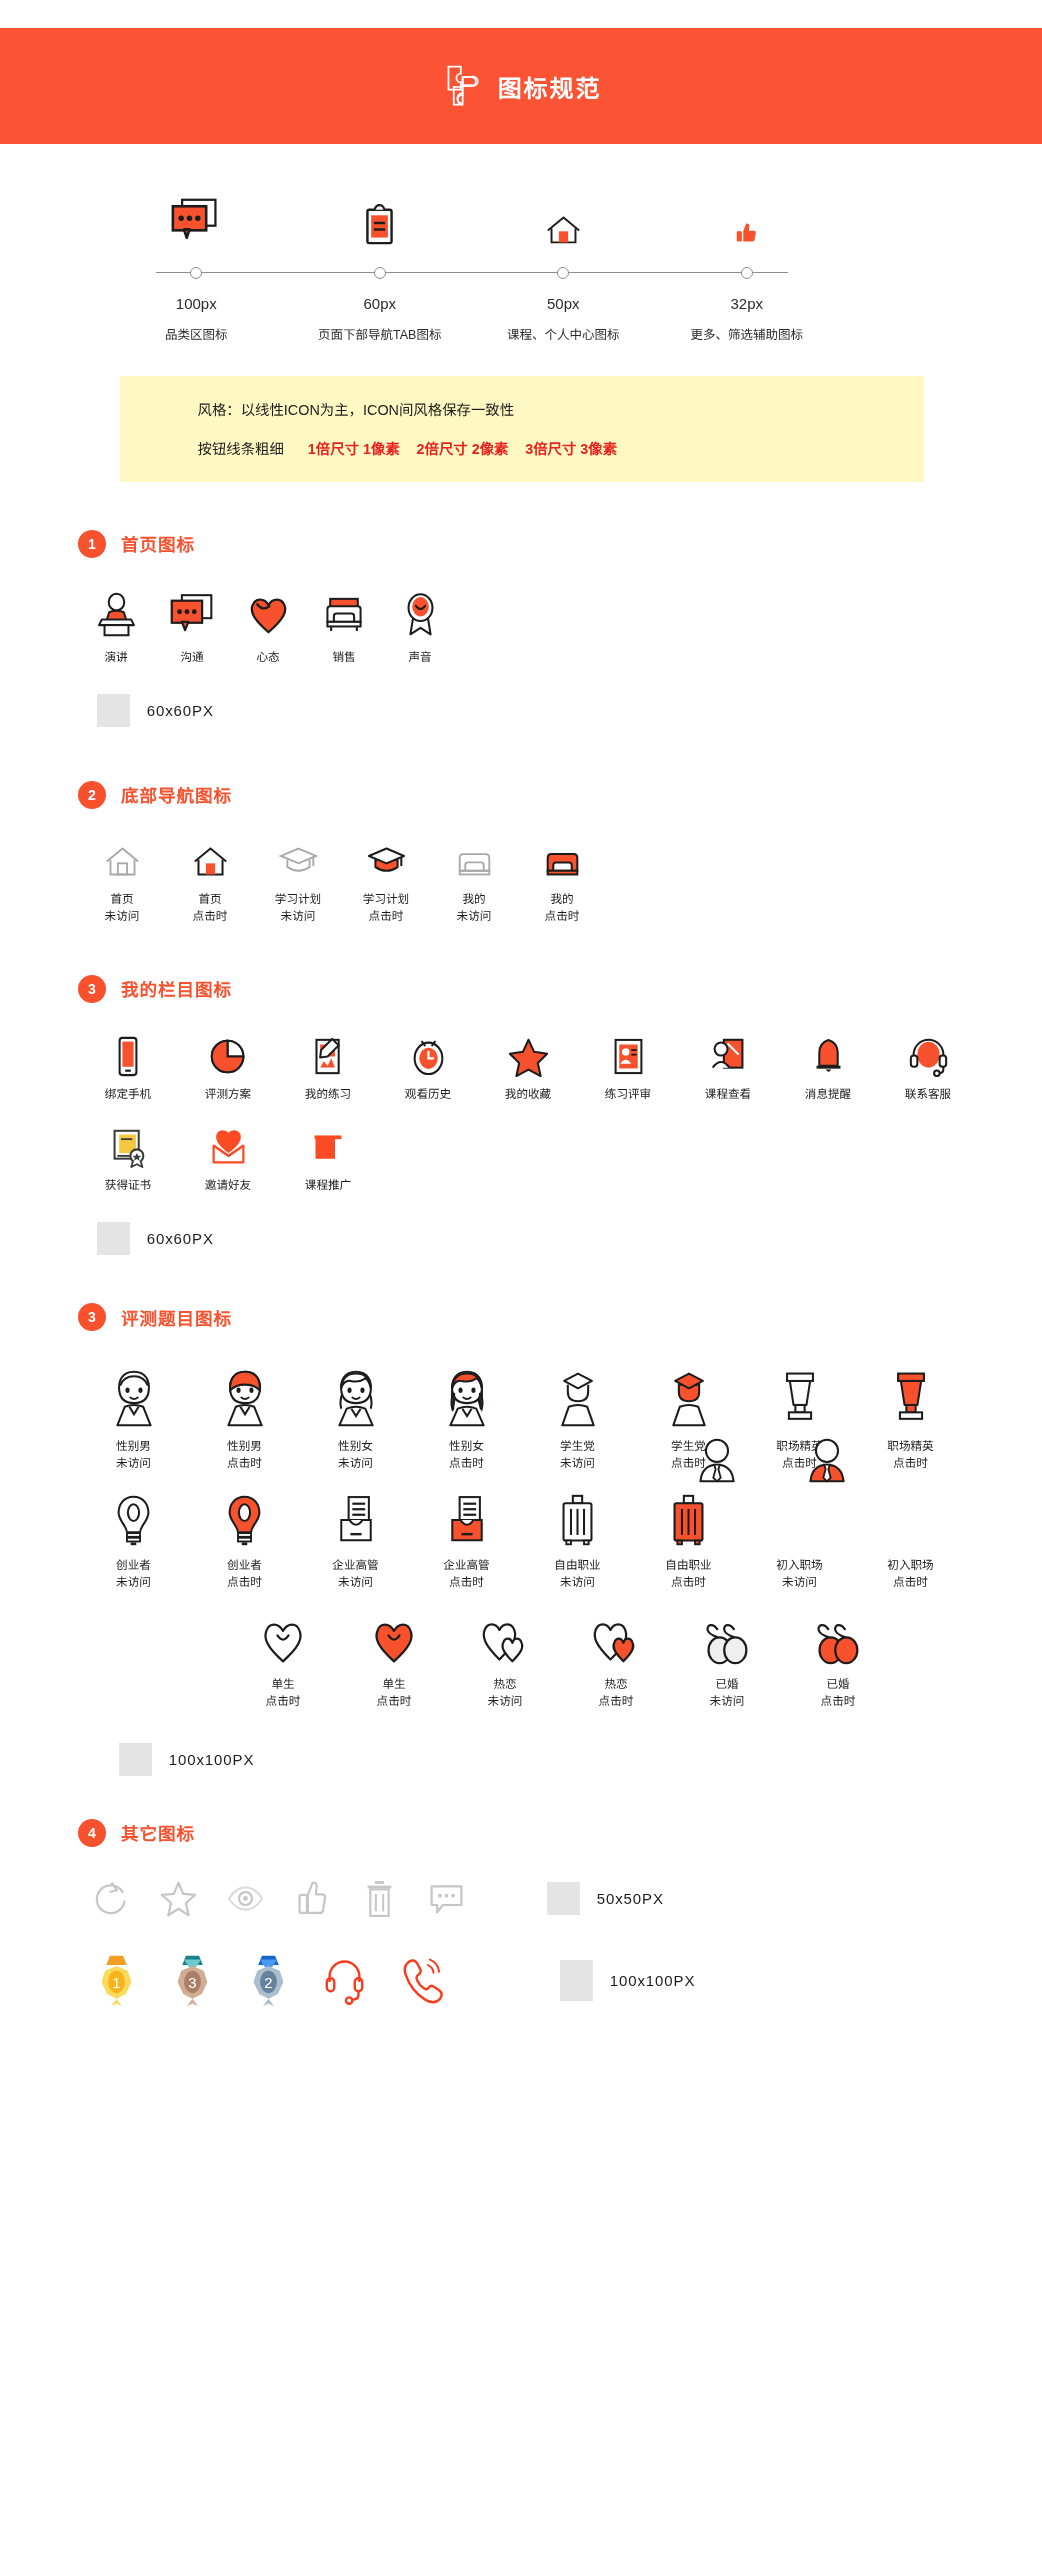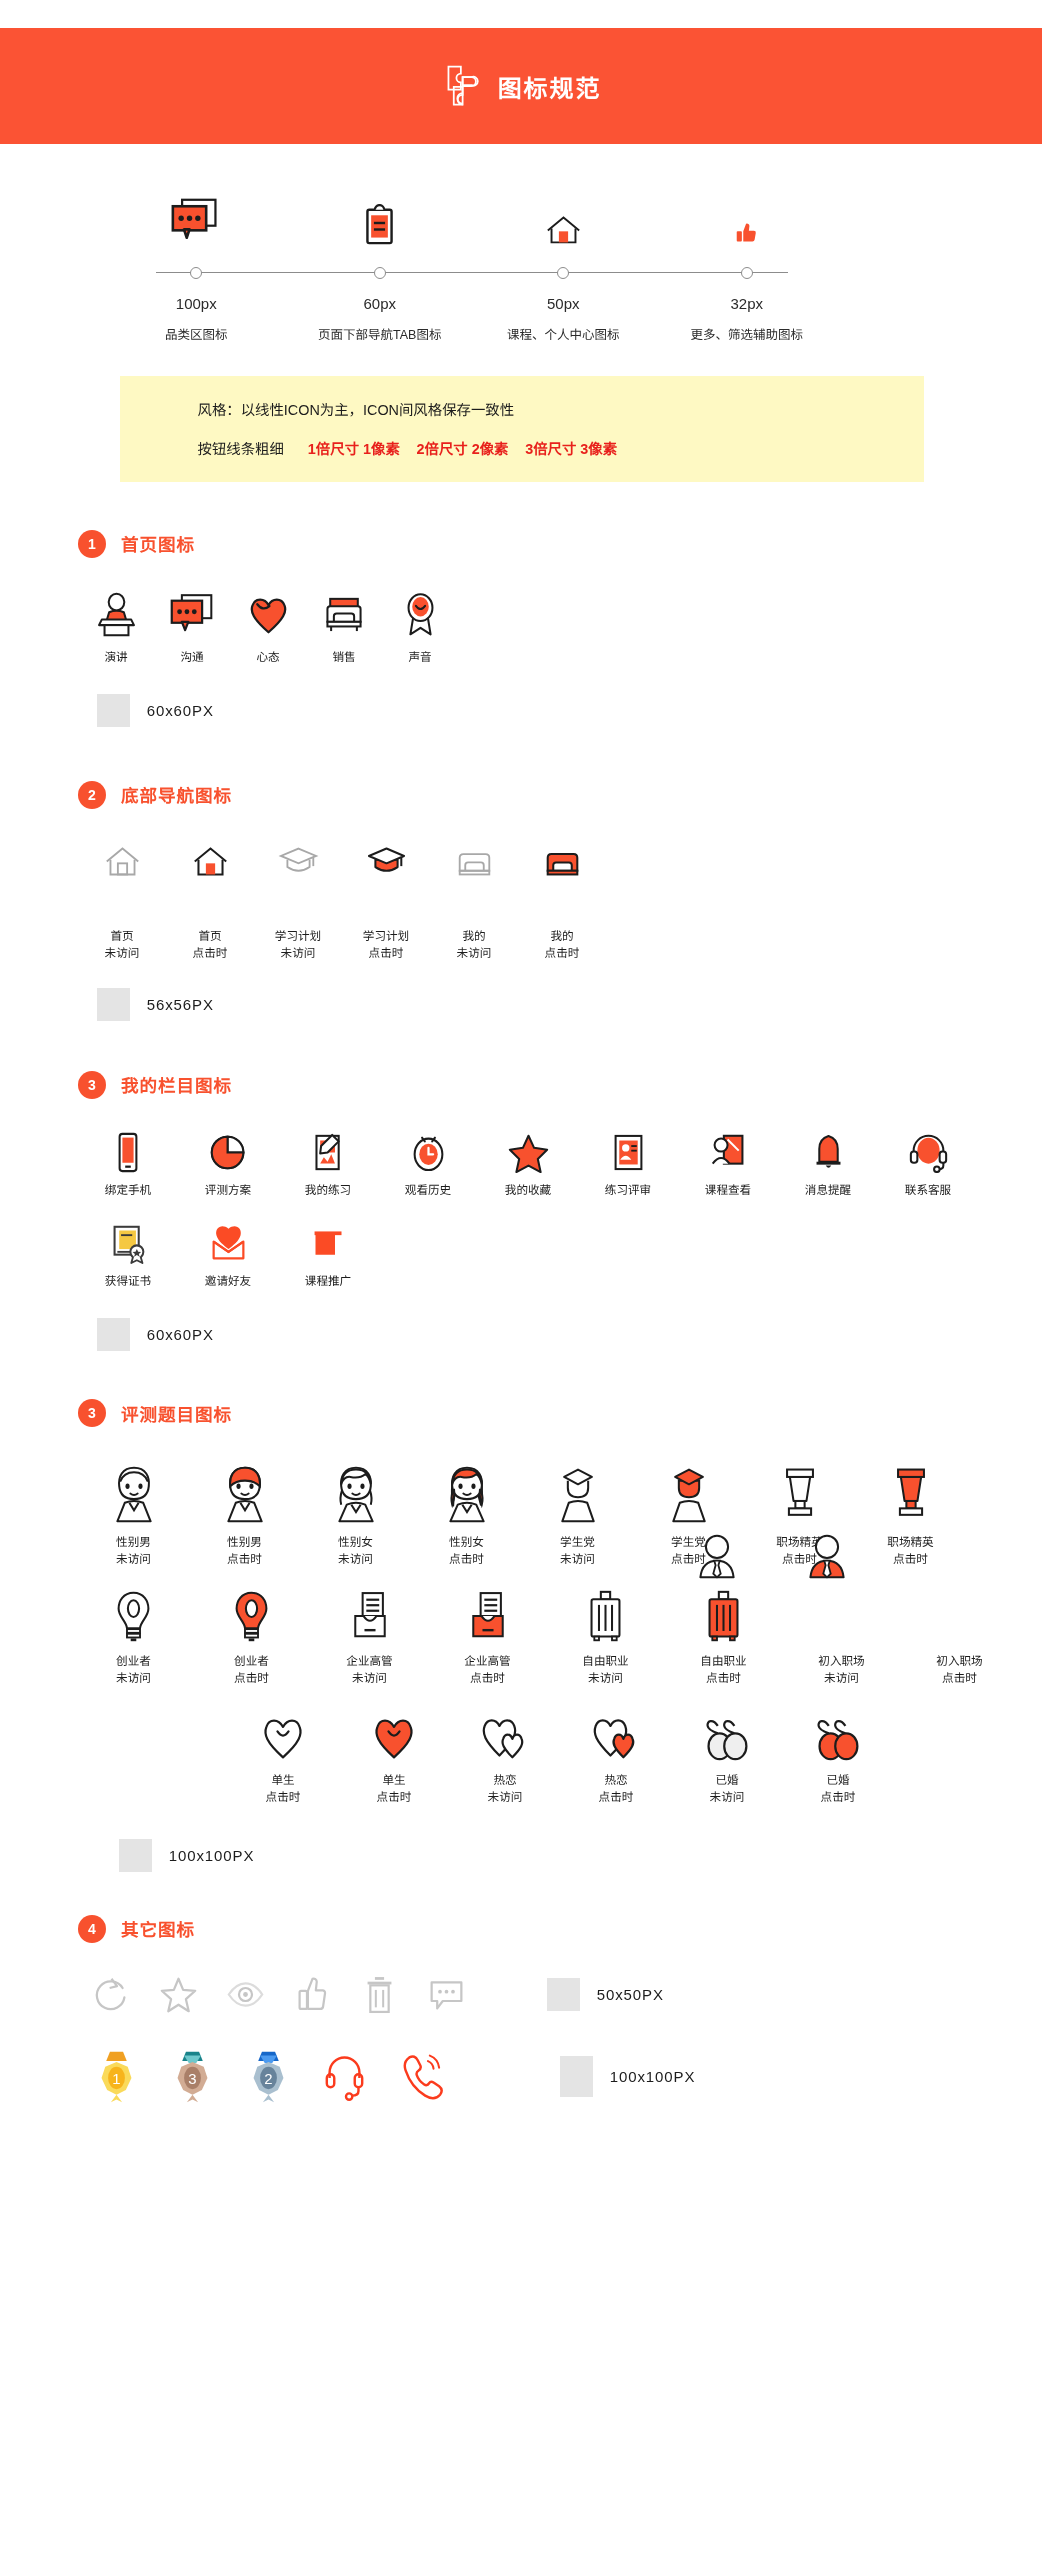--- a/index.html
+++ b/index.html
@@ -79,21 +79,21 @@
     font-size: 11.6px; color: #1c1c1c; text-align: center;
     line-height: 1.45; margin-top: 9.3px; white-space: pre-line;
   }
 
   
   .swatch-row { display: flex; align-items: center; gap: 16.7px; padding-left: 97px; text-align: right; }
   .swatch { width: 33px; height: 33px; background: #e4e4e4; }
   .swatch-text { font-size: 15px; color: #1c1c1c; letter-spacing: 0.9px; }
 
   .sec1-cell { width: 76px; }
-  .sec2-cell { width: 88px; gap: 37px; }
+  .sec2-cell { width: 88px; }
   .sec3-cell { width: 100px; }
   .sec4-cell { width: 111px; }
   .sec5-cell { width: 67px; }
   .sec6-cell { width: 76px; }
 
   .abs { position: absolute; }
 </style>
 </head>
 <body>
 
@@ -352,24 +352,20 @@
           <path d="M7 16 q0 -4 4 -4 h24 q4 0 4 4 v14 H7 Z" fill="#f8512e" stroke="#1c1c1c" stroke-width="2.2"></path>
           <path d="M13 30 v-6 q0 -3 3 -3 h14 q3 0 3 3 v6 Z" fill="#fff" stroke="#1c1c1c" stroke-width="2.2"></path>
           <rect x="7" y="30" width="32" height="4" fill="#f8512e" stroke="#1c1c1c" stroke-width="2.2"></rect>
         </svg>
       </div>
       <div class="icon-label">我的
 点击时</div>
     </div>
   </div>
 
-  <div class="swatch-row" style="margin-top:26px;">
-    <div class="swatch"></div>
-    <div class="swatch-text">56x56PX</div>
-  </div>
 </div>
 
 <div class="section" style="margin-top:50px;">
   <div class="sec-head">
     <div class="sec-num">3</div>
     <div class="sec-title">我的栏目图标</div>
   </div>
 
   <div class="icon-row" style="margin-top:33px;">
     <div class="icon-cell sec3-cell">
@@ -658,21 +654,21 @@
     </div>
     <div class="abs" style="left:802px; top:69px;">
       <svg width="50" height="48" viewBox="0 0 54 52">
         <circle cx="27" cy="15" r="12" fill="#fff" stroke="#1c1c1c" stroke-width="2.2"></circle>
         <path d="M9 48 q2 -18 18 -18 q16 0 18 18 Z" fill="#f8512e" stroke="#1c1c1c" stroke-width="2.2" stroke-linejoin="round"></path>
         <path d="M24 30 h6 l-1.5 5 l2.5 9 l-4 4 l-4 -4 l2.5 -9 Z" fill="#fff" stroke="#1c1c1c" stroke-width="2"></path>
       </svg>
     </div>
   </div>
 
-  <div class="icon-row" style="margin-top:22px;gap:7px;">
+  <div class="icon-row" style="margin-top:22px;">
     <div class="icon-cell sec4-cell">
       <div class="icon-box" style="height:54px;">
         <svg width="41" height="54" viewBox="0 0 44 58">
           <path d="M22 3 C11 3 6 12 6 20 c0 9 8 13 9 21 h14 c1 -8 9 -12 9 -21 C38 12 33 3 22 3 Z" fill="#fff" stroke="#1c1c1c" stroke-width="2.2"></path>
           <ellipse cx="22" cy="20" rx="6" ry="9" fill="#fff" stroke="#1c1c1c" stroke-width="2.2"></ellipse>
           <rect x="15" y="42" width="14" height="4" fill="#fff" stroke="#1c1c1c" stroke-width="2"></rect>
           <rect x="15" y="47" width="14" height="4" fill="#fff" stroke="#1c1c1c" stroke-width="2"></rect>
           <path d="M19 52 h6 v3 h-6 Z" fill="#1c1c1c"></path>
         </svg>
       </div>

